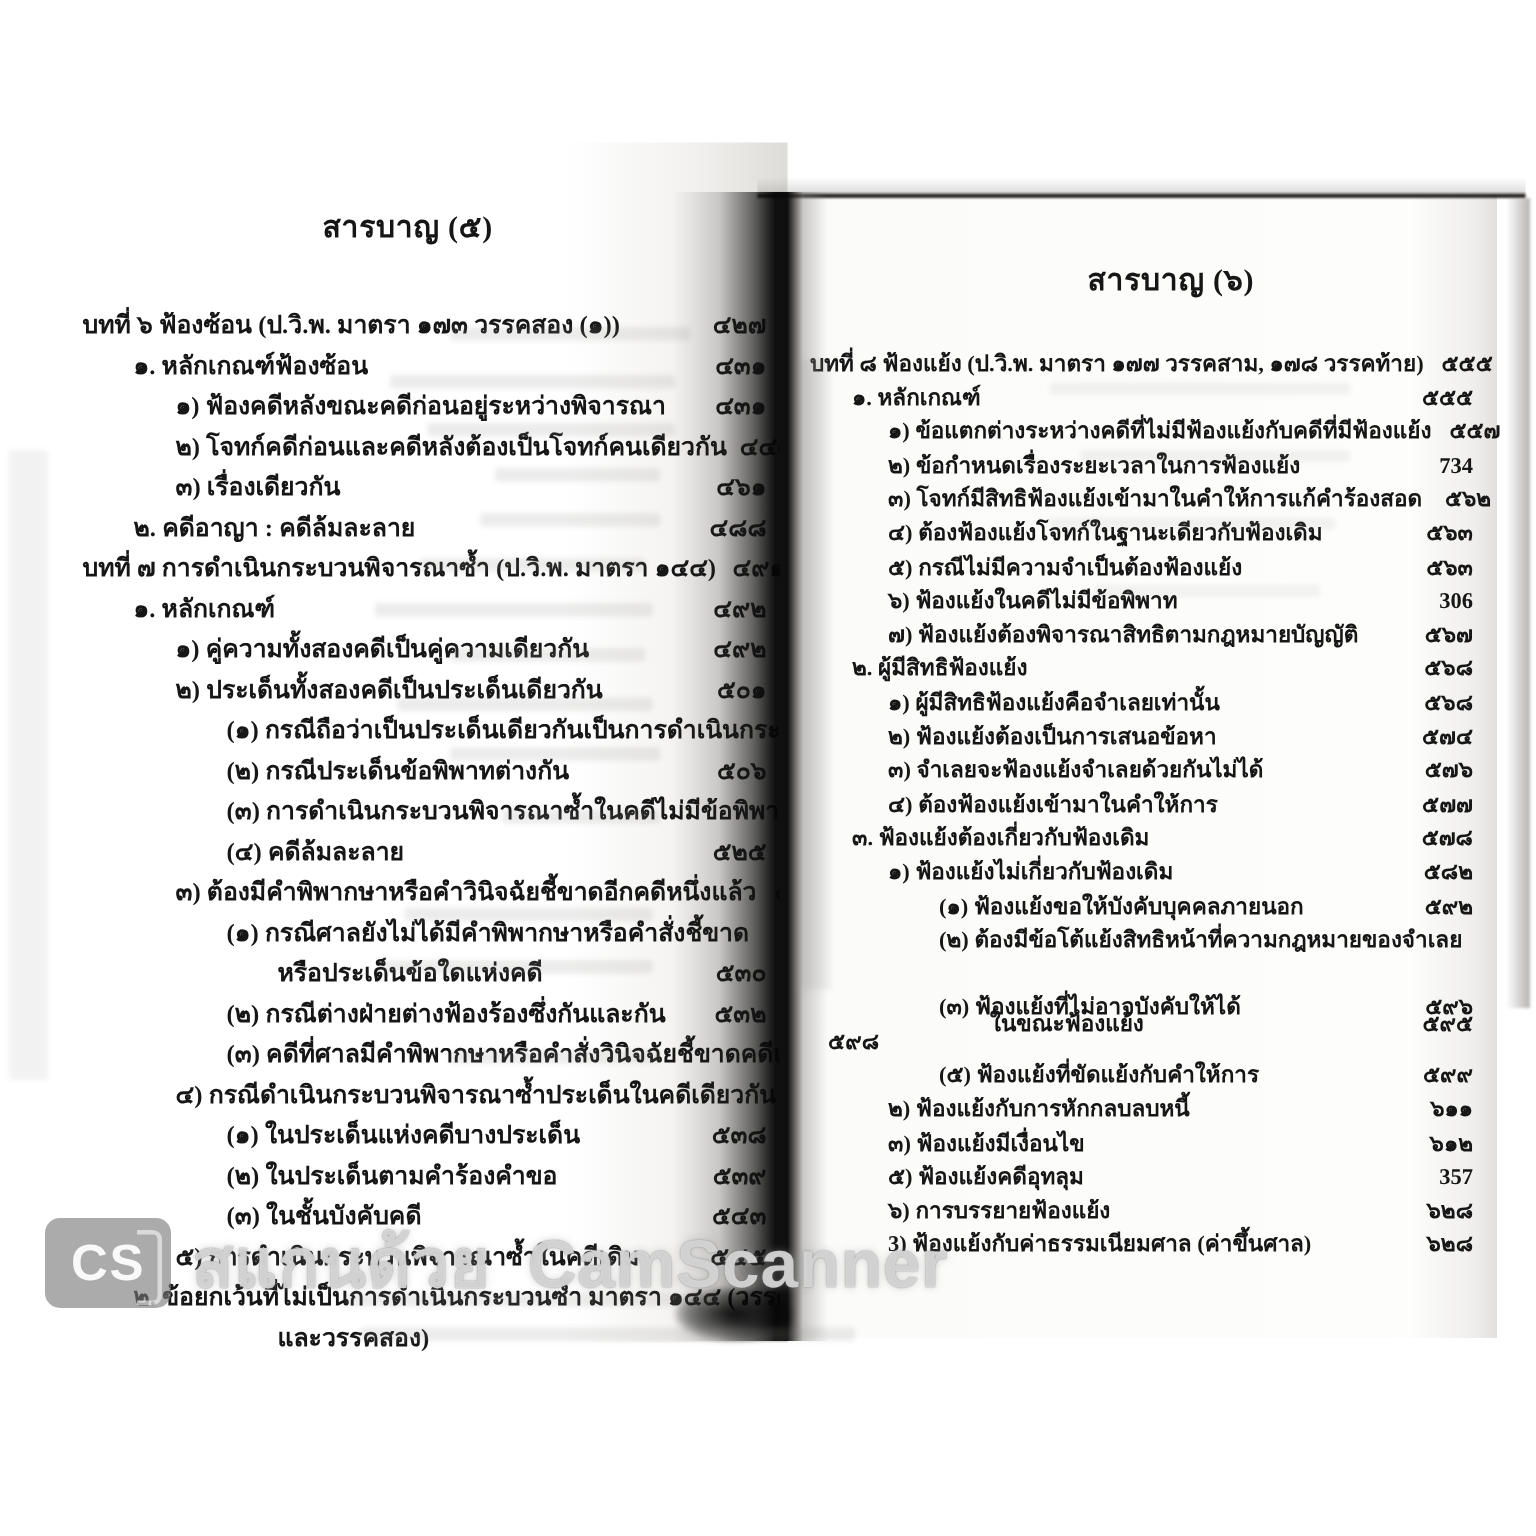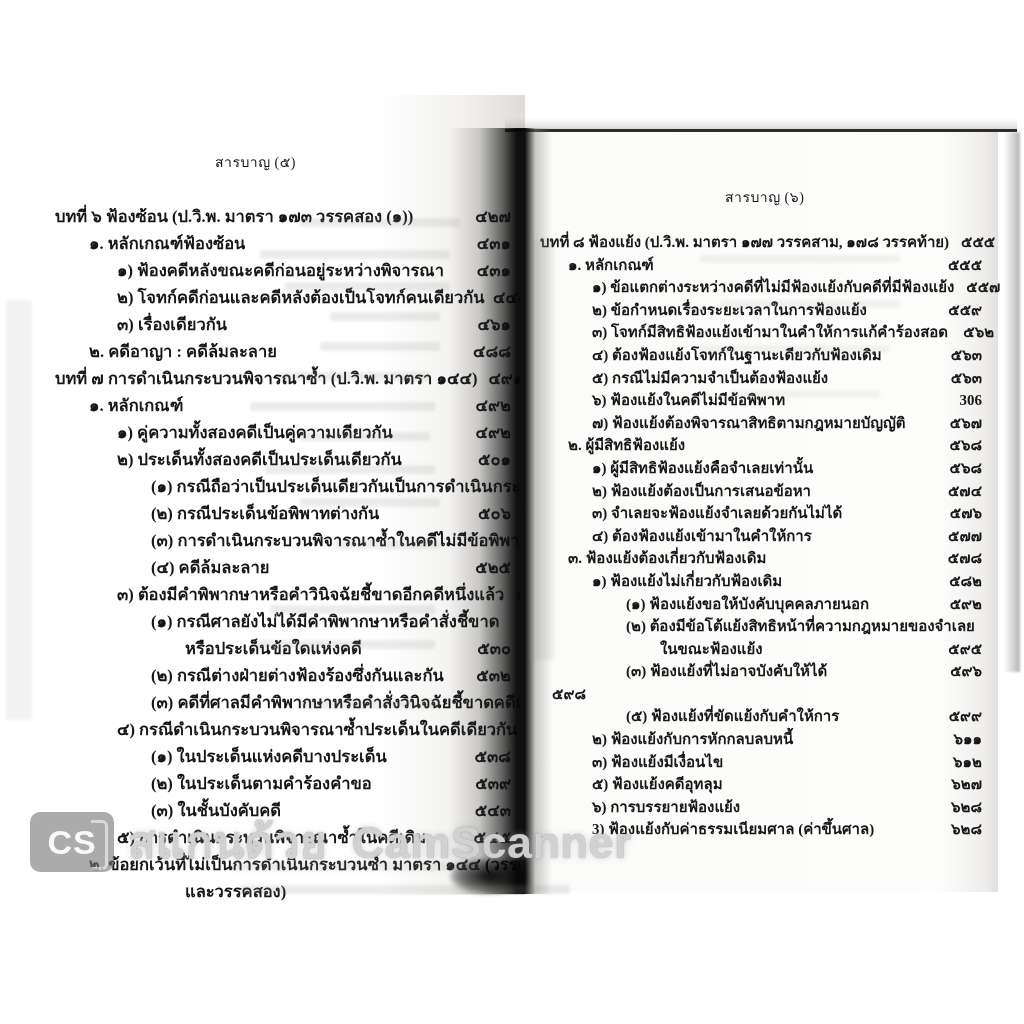--- a/index.html
+++ b/index.html
@@ -6,21 +6,21 @@
     font-family:"Liberation Serif","DejaVu Serif",serif;}
   #stage{position:absolute;inset:0;width:1024px;height:1024px;background:#ffffff;}
 
   
   .page{position:absolute;color:#161616;}
   #page-left{left:0;top:95px;width:525px;height:800px;
     background:linear-gradient(90deg,#ffffff 0%,#ffffff 72%,#f2f1ef 88%,#dedcd8 100%);}
   #page-right{left:520px;top:130px;width:478px;height:762px;
     background:linear-gradient(90deg,#f3f2f0 0%,#fbfbfa 6%,#fdfdfc 88%,#efeeec 97%,#e2e0dd 100%);}
 
-  .page-header{position:absolute;font-size:14px;font-weight:400;letter-spacing:.5px;margin-top:16px;}
+  .page-header{position:absolute;font-size:20px;font-weight:700;letter-spacing:.5px;}
   #page-left .page-header{left:215px;top:40px;}
   #page-right .page-header{left:205px;top:40px;}
 
   .rows{position:absolute;}
   #page-left .rows{left:55px;top:108px;width:456px;}
   #page-right .rows{left:20px;top:100px;width:442px;}
 
   .row{display:flex;justify-content:space-between;align-items:baseline;font-weight:600;}
   #page-left .row{height:27px;font-size:16.5px;}
   #page-right .row{height:22.6px;font-size:15px;}
@@ -28,21 +28,21 @@
   .row .t{white-space:nowrap;}
   .row .p{text-align:right;min-width:46px;font-weight:700;}
 
   #page-left .lv1 .t{padding-left:34px;}
   #page-left .lv2 .t{padding-left:62px;}
   #page-left .lv3 .t{padding-left:96px;}
   #page-left .lv4 .t{padding-left:130px;}
   #page-right .lv1 .t{padding-left:28px;}
   #page-right .lv2 .t{padding-left:52px;}
   #page-right .lv3 .t{padding-left:86px;}
-  #page-right .lv4 .t{padding-left:120px;}
+  #page-right .lv4 .t{padding-left:120px;margin-top:33px;}
 
   
   #gutter{position:absolute;left:448px;top:128px;width:104px;height:766px;pointer-events:none;
     background:linear-gradient(90deg,rgba(0,0,0,0) 0%,rgba(40,40,40,.18) 30%,rgba(20,20,20,.62) 52%,
       rgba(5,5,5,.95) 66%,rgba(10,10,10,.98) 74%,rgba(130,128,124,.40) 84%,rgba(255,255,255,0) 100%);}
   #gutter-bottom{position:absolute;left:450px;top:858px;width:78px;height:36px;border-radius:50%;
     background:radial-gradient(ellipse at center,rgba(0,0,0,.92) 0%,rgba(0,0,0,.45) 55%,rgba(0,0,0,0) 80%);
     filter:blur(2px);}
   #top-edge{position:absolute;left:505px;top:129px;width:512px;height:3px;background:#2d2b29;
     filter:blur(.6px);}
@@ -194,21 +194,21 @@
         <div class="row lv1">
           <span class="t">๑. หลักเกณฑ์</span>
           <span class="p">๕๕๕</span>
         </div>
         <div class="row lv2">
           <span class="t">๑) ข้อแตกต่างระหว่างคดีที่ไม่มีฟ้องแย้งกับคดีที่มีฟ้องแย้ง</span>
           <span class="p">๕๕๗</span>
         </div>
         <div class="row lv2">
           <span class="t">๒) ข้อกำหนดเรื่องระยะเวลาในการฟ้องแย้ง</span>
-          <span class="p">๕๕๙</span>
+          <span class="p">734</span>
         </div>
         <div class="row lv2">
           <span class="t">๓) โจทก์มีสิทธิฟ้องแย้งเข้ามาในคำให้การแก้คำร้องสอด</span>
           <span class="p">๕๖๒</span>
         </div>
         <div class="row lv2">
           <span class="t">๔) ต้องฟ้องแย้งโจทก์ในฐานะเดียวกับฟ้องเดิม</span>
           <span class="p">๕๖๓</span>
         </div>
         <div class="row lv2">
@@ -277,21 +277,21 @@
         <div class="row lv2">
           <span class="t">๒) ฟ้องแย้งกับการหักกลบลบหนี้</span>
           <span class="p">๖๑๑</span>
         </div>
         <div class="row lv2">
           <span class="t">๓) ฟ้องแย้งมีเงื่อนไข</span>
           <span class="p">๖๑๒</span>
         </div>
         <div class="row lv2">
           <span class="t">๕) ฟ้องแย้งคดีอุทลุม</span>
-          <span class="p">๖๒๗</span>
+          <span class="p">357</span>
         </div>
         <div class="row lv2">
           <span class="t">๖) การบรรยายฟ้องแย้ง</span>
           <span class="p">๖๒๘</span>
         </div>
         <div class="row lv2">
           <span class="t">3) ฟ้องแย้งกับค่าธรรมเนียมศาล (ค่าขึ้นศาล)</span>
           <span class="p">๖๒๘</span>
         </div>
       </div>

